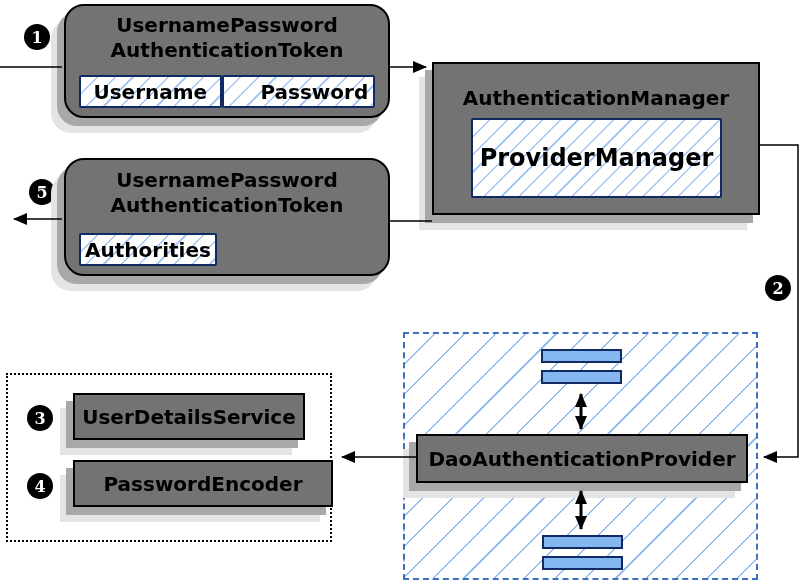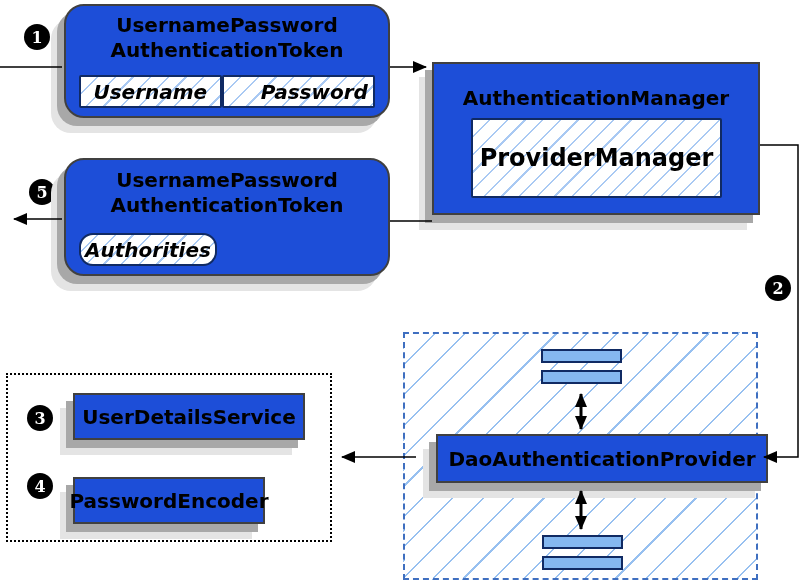--- a/index.html
+++ b/index.html
@@ -2,36 +2,36 @@
 <html><head>
 <meta charset="utf-8">
 <style>
   html,body { margin:0; padding:0; background:#fff; }
   .canvas {
     position:relative; width:803px; height:584px; background:#ffffff;
     font-family:"DejaVu Sans", sans-serif; overflow:hidden;
   }
   .node {
     position:absolute; box-sizing:border-box;
-    background:#1d4ed8; border:2px solid #404040; color:#000;
+    background:#737373; border:2px solid #000000; color:#000;
   }
   .shadow { box-shadow:-7px 8px 0 #a8a8a8, -13px 15px 0 #e4e4e4; }
   .rounded { border-radius:20px; }
   .hatch-sm {
     background-color:#ffffff;
     background-image:repeating-linear-gradient(135deg, rgba(0,0,0,0) 0 11px, #a9c9f3 11px 12.5px);
   }
   .hatch-lg {
     background-color:#ffffff;
     background-image:repeating-linear-gradient(135deg, rgba(0,0,0,0) 0 20px, #97c0f0 20px 21.5px);
   }
   .title { font-weight:bold; font-size:20px; text-align:center; line-height:1.25; color:#000; }
   .fields-row {
     position:absolute; left:13px; right:13px; bottom:8px; height:33px;
-    display:flex; justify-content:space-between;font-style:italic;
+    display:flex; justify-content:space-between;
   }
   .field {
     box-sizing:border-box; border:2px solid #102a63; border-radius:2px;
     font-weight:bold; font-size:20px; color:#000;
     display:flex; align-items:center; justify-content:center;
   }
   .center-text { display:flex; align-items:center; justify-content:center; font-weight:bold; font-size:20px; }
   .badge {
     position:absolute; width:26px; height:26px; border-radius:50%;
     background:#000; color:#fff; font-weight:bold; font-size:16px;
@@ -79,40 +79,40 @@
     <div class="title" style="margin-top:22px;">AuthenticationManager</div>
     <div class="field hatch-sm" style="position:absolute; left:37px; top:54px; width:251px; height:80px; font-size:24px;">ProviderManager</div>
   </div>
 
   <div class="node shadow rounded" style="left:64px; top:158px; width:326px; height:118px;">
     <div class="title" style="margin-top:8px;">
       <div>UsernamePassword</div>
       <div>AuthenticationToken</div>
     </div>
     <div class="fields-row">
-      <div class="field hatch-sm" style="width:138px;border-radius:14px;">Authorities</div>
+      <div class="field hatch-sm" style="width:138px;">Authorities</div>
     </div>
   </div>
 
 
   <div class="group-dashed hatch-lg" style="left:403px; top:332px; width:355px; height:248px;"></div>
 
   <div class="bar" style="left:541px; top:349px;"></div>
   <div class="bar" style="left:541px; top:370px;"></div>
 
-  <div class="node shadow center-text" style="left:436px; top:434px; width:332px; height:49px;">DaoAuthenticationProvider</div>
+  <div class="node shadow center-text" style="left:416px; top:434px; width:332px; height:49px;">DaoAuthenticationProvider</div>
 
   <div class="bar" style="left:542px; top:535px;"></div>
   <div class="bar" style="left:542px; top:556px;"></div>
 
   <div class="group-dotted" style="left:6px; top:373px; width:326px; height:169px;"></div>
 
   <div class="node shadow center-text" style="left:73px; top:393px; width:232px; height:47px;">UserDetailsService</div>
 
-  <div class="node shadow center-text" style="left:73px; top:477px; width:192px; height:47px;">PasswordEncoder</div>
+  <div class="node shadow center-text" style="left:73px; top:460px; width:260px; height:47px;">PasswordEncoder</div>
 
   <svg class="connectors" width="803" height="584" viewBox="0 0 803 584">
     <defs>
       <marker id="arr" markerUnits="userSpaceOnUse" markerWidth="14" markerHeight="12" refX="13" refY="6" orient="auto-start-reverse">
         <path d="M0,0 L14,6 L0,12 Z" fill="#000"></path>
       </marker>
     </defs>
     <g stroke="#000" stroke-width="1.5" fill="none">
       <path d="M0,67 H62"></path>
       <path d="M390,67 H426" marker-end="url(#arr)"></path>

